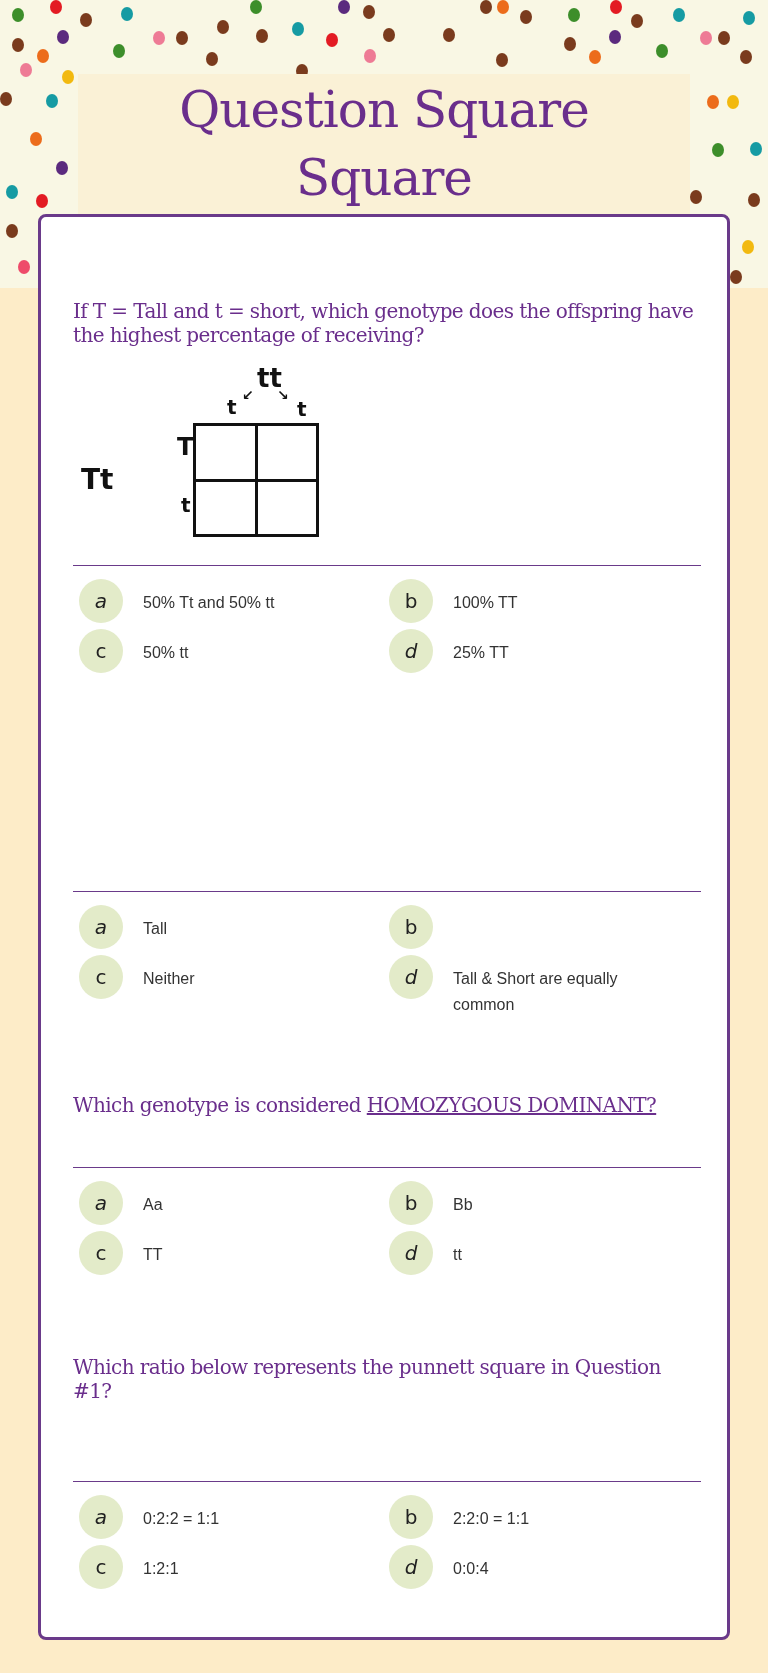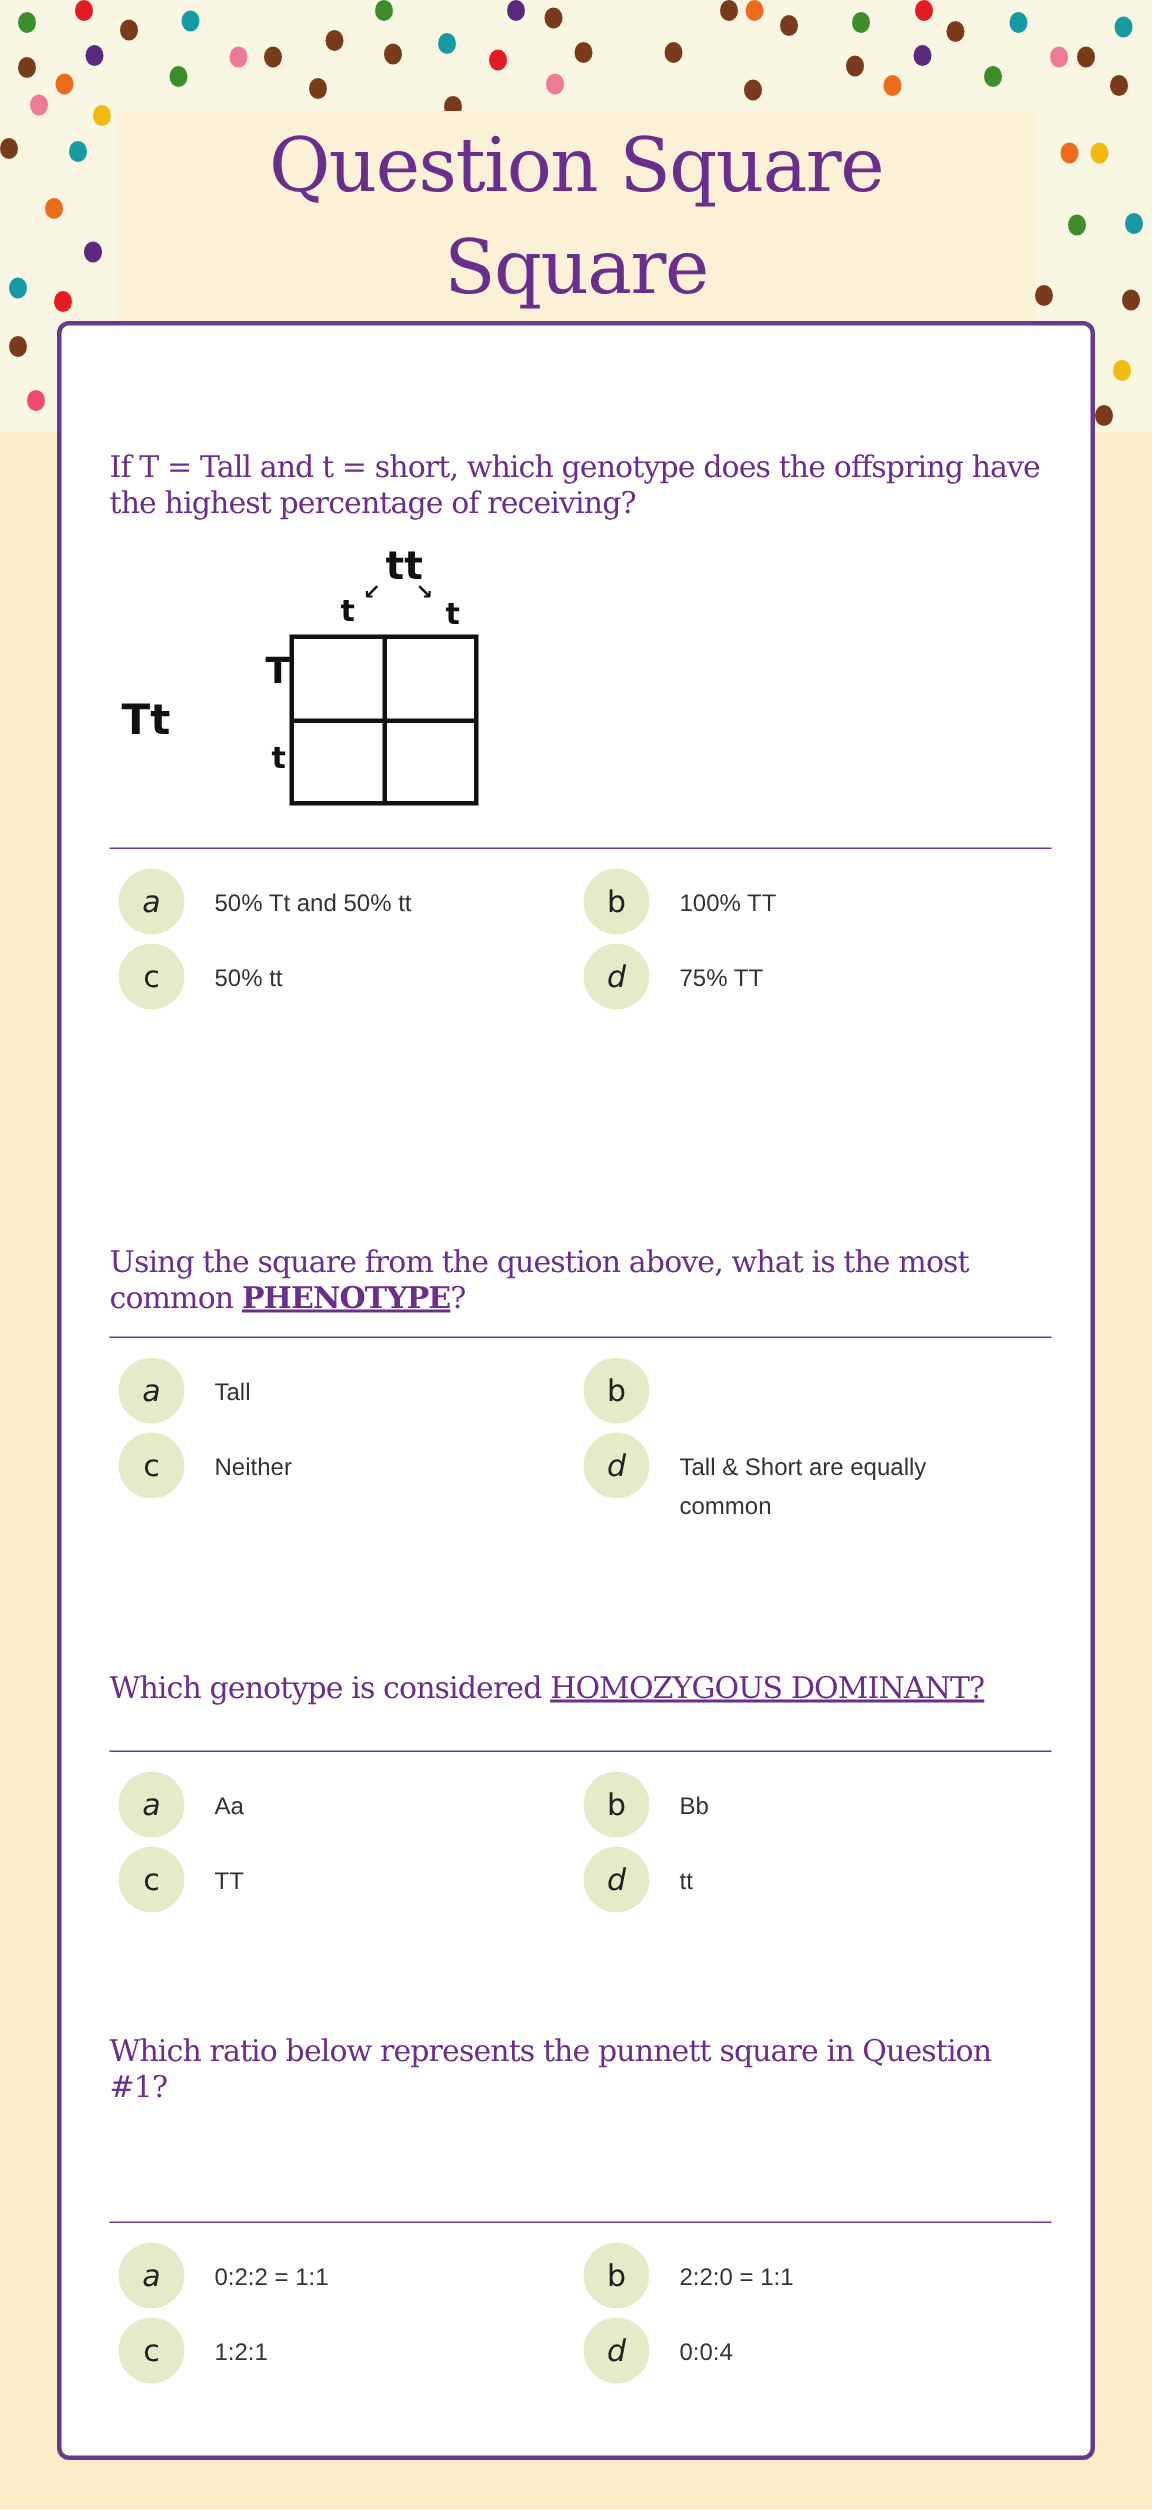--- a/index.html
+++ b/index.html
@@ -187,47 +187,44 @@
     <div class="answer" style="left:310px;top:0;">
       <div class="bubble upright">b</div>
       <div class="answer-text">100% TT</div>
     </div>
     <div class="answer" style="left:0;top:50px;">
       <div class="bubble upright">c</div>
       <div class="answer-text">50% tt</div>
     </div>
     <div class="answer" style="left:310px;top:50px;">
       <div class="bubble">d</div>
-      <div class="answer-text">75% TT</div>
-    </div>
-  </div>
-
-  <div class="question" style="top:612px;">
-    <div class="q-text"><span>Using the square from the question above, what is the most common </span><b>PHENOTYPE</b><span>?</span></div>
-  </div>
+      <div class="answer-text">25% TT</div>
+    </div>
+  </div>
+
   <div class="divider" style="position:absolute;left:32px;top:674px;"></div>
   <div class="answers" style="position:absolute;left:38px;top:688px;height:110px;">
     <div class="answer" style="left:0;top:0;">
       <div class="bubble">a</div>
       <div class="answer-text">Tall</div>
     </div>
     <div class="answer" style="left:310px;top:0;">
       <div class="bubble upright">b</div>
     </div>
     <div class="answer" style="left:0;top:50px;">
       <div class="bubble upright">c</div>
       <div class="answer-text">Neither</div>
     </div>
     <div class="answer" style="left:310px;top:50px;">
       <div class="bubble">d</div>
       <div class="answer-text">Tall &amp; Short are equally common</div>
     </div>
   </div>
 
-  <div class="question" style="top:896px;">
+  <div class="question" style="top:876px;">
     <div class="q-text"><span>Which genotype is considered </span><u>HOMOZYGOUS DOMINANT?</u></div>
   </div>
   <div class="divider" style="position:absolute;left:32px;top:950px;"></div>
   <div class="answers" style="position:absolute;left:38px;top:964px;height:100px;">
     <div class="answer" style="left:0;top:0;">
       <div class="bubble">a</div>
       <div class="answer-text">Aa</div>
     </div>
     <div class="answer" style="left:310px;top:0;">
       <div class="bubble upright">b</div>

